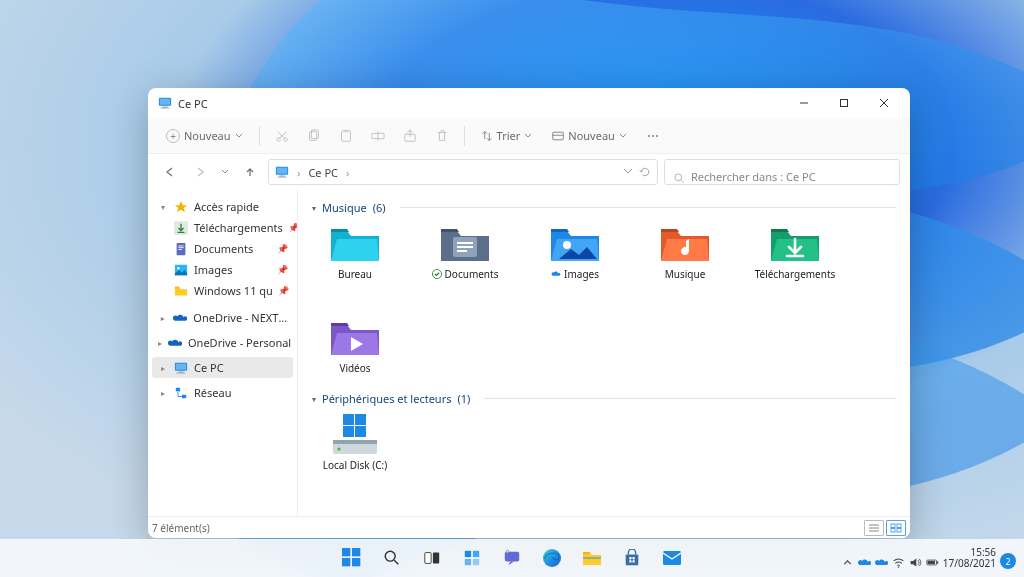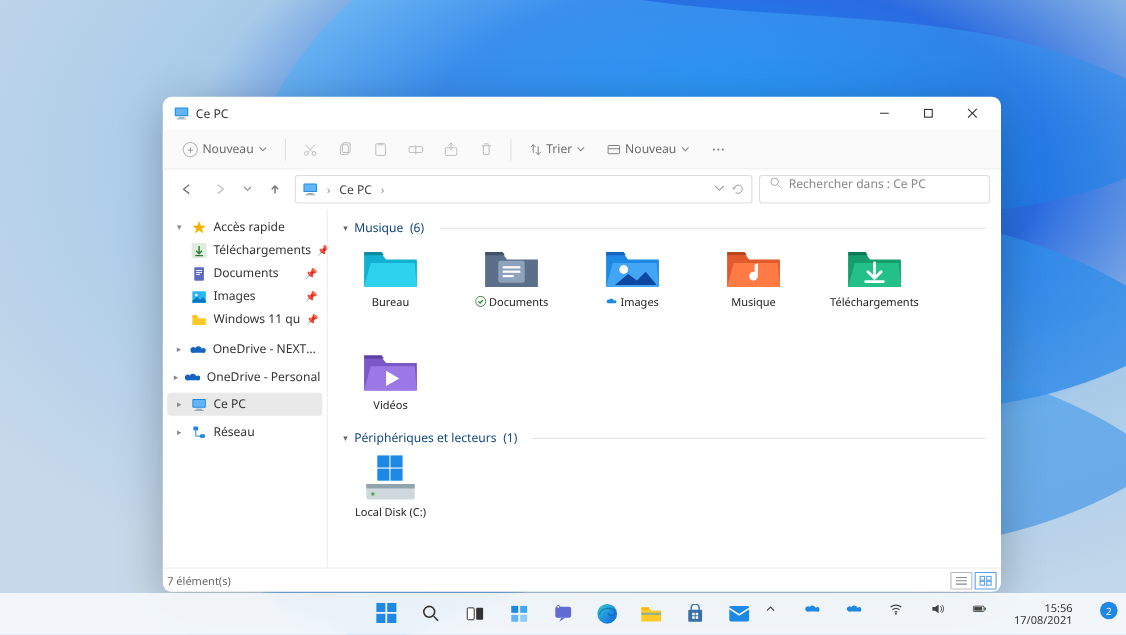--- a/index.html
+++ b/index.html
@@ -19,21 +19,21 @@
   .tbtn { height: 28px; padding:0 8px; display:flex; align-items:center; gap:4px; color:#6b6b6b; font-size:11px; border-radius:4px; }
   .tbtn.icon-only { width:28px; padding:0; justify-content:center; opacity:.55;}
   .tsep { width:1px; height:20px; background:#e0e0e0; margin:0 4px; }
   .tbtn .plus { width:14px;height:14px;border:1px solid #bbb;border-radius:50%; display:flex;align-items:center;justify-content:center;font-size:10px;color:#888;}
 
   .addressrow { height: 36px; display:flex; align-items:center; gap:6px; padding: 0 10px; }
   .navarrow { width:24px; height:24px; display:flex; align-items:center; justify-content:center; color:#777; }
   .addrbar { flex:1; height:26px; border:1px solid #ddd; border-radius:3px; display:flex; align-items:center; padding:0 6px; gap:6px; font-size:11px; color:#444; }
   .addrbar .crumb-sep { color:#999; margin:0 2px; }
   .addrbar .right { margin-left:auto; display:flex; gap:6px; color:#888;}
-  .searchbox { width: 210px; height:26px; border:1px solid #ddd; border-radius:3px; display:flex; align-items:flex-start; padding:0 8px; gap:6px; font-size:11px; color:#888; }
+  .searchbox { width: 236px; height:26px; border:1px solid #ddd; border-radius:3px; display:flex; align-items:flex-end; padding:0 8px; gap:6px; font-size:11px; color:#888; }
 
   .body { flex:1; display:flex; min-height:0; }
   .sidebar { width: 150px; border-right:1px solid #eee; padding:6px 4px; font-size:11px; color:#333; overflow:hidden;}
   .side-item { display:flex; align-items:center; gap:6px; padding:3px 4px 3px 6px; border-radius:3px; white-space:nowrap; }
   .side-item.sel { background:#e9e9e9; }
   .side-item .caret { width:10px; color:#888; font-size:8px; text-align:center;}
   .side-item .ic { width:14px; height:14px; flex:none; }
   .side-item .pin { margin-left:auto; color:#aaa; font-size:9px; }
   .side-indent .side-item { padding-left: 22px; }
 
@@ -50,21 +50,21 @@
   .drive .dicon { width:52px; height:44px; }
   .statusbar { height:22px; border-top:1px solid #eee; display:flex; align-items:center; padding:0 4px; font-size:10px; color:#666; }
   .statusbar .sp { flex:1; }
   .viewbtn { width:20px;height:16px; border:1px solid #bbb; display:flex;align-items:center;justify-content:center;margin-left:2px;border-radius:1px;}
   .viewbtn.active{border-color:#5aa0e8;}
 
   
   .taskbar { position:absolute; left:0; right:0; bottom:0; height:38px; background:rgba(245,248,252,.92); backdrop-filter: blur(6px); display:flex; align-items:center; }
   .taskbar .center { position:absolute; left:50%; transform:translateX(-50%); display:flex; gap:6px; }
   .tb-item { width:34px; height:34px; display:flex; align-items:center; justify-content:center; border-radius:4px; }
-  .taskbar .tray { position:absolute; right:8px; display:flex; align-items:flex-start; gap:25px; font-size:10px; color:#333;}
+  .taskbar .tray { position:absolute; right:8px; display:flex; align-items:flex-end; gap:4px; font-size:10px; color:#333;}
   .tray .clock { text-align:right; line-height:1.1; }
   .tray .ic { width:13px; height:13px; color:#444; }
   .tray .notif { width:16px;height:16px;border-radius:50%;background:#1e88e5;color:#fff;display:flex;align-items:center;justify-content:center;font-size:9px;}
 
   
   .svg { display:block; }
 </style>
 </head>
 <body>
 

